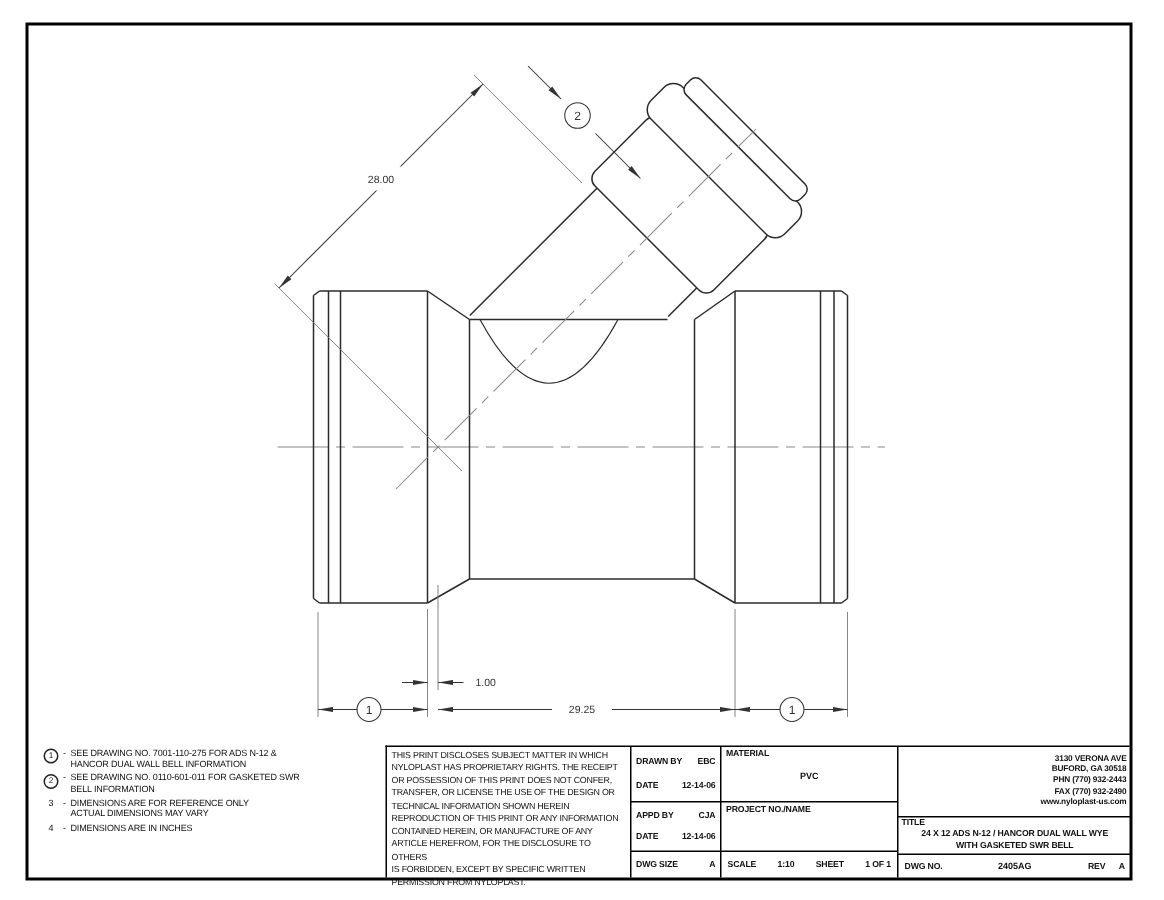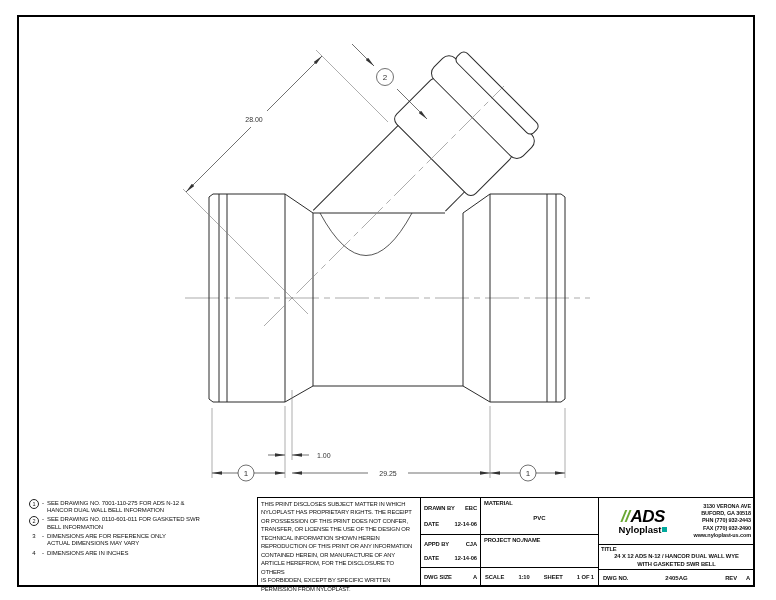--- a/index.html
+++ b/index.html
@@ -233,27 +233,20 @@
     <div id="c3c" class="cell bl bt">
       <div class="row">
         <span class="lab">SCALE</span>
         <span class="val">1:10</span>
         <span class="lab">SHEET</span>
         <span class="val">1 OF 1</span>
       </div>
     </div>
 
     <div id="c4a" class="cell bl">
-      <div id="logo">
-        <div id="logo-top"><span id="logo-slash">//</span><span>ADS</span></div>
-        <div id="logo-bottom">
-            <span>Nyloplast</span>
-            <span id="logo-mark"></span>
-          </div>
-      </div>
       <div id="addr">3130 VERONA AVE
 BUFORD, GA 30518
 PHN (770) 932-2443
 FAX (770) 932-2490
 www.nyloplast-us.com</div>
     </div>
     <div id="c4b" class="cell bl bt">
       <div class="lab">TITLE</div>
       <div id="title-lines">24 X 12 ADS N-12 / HANCOR DUAL WALL WYE
 WITH GASKETED SWR BELL</div>

